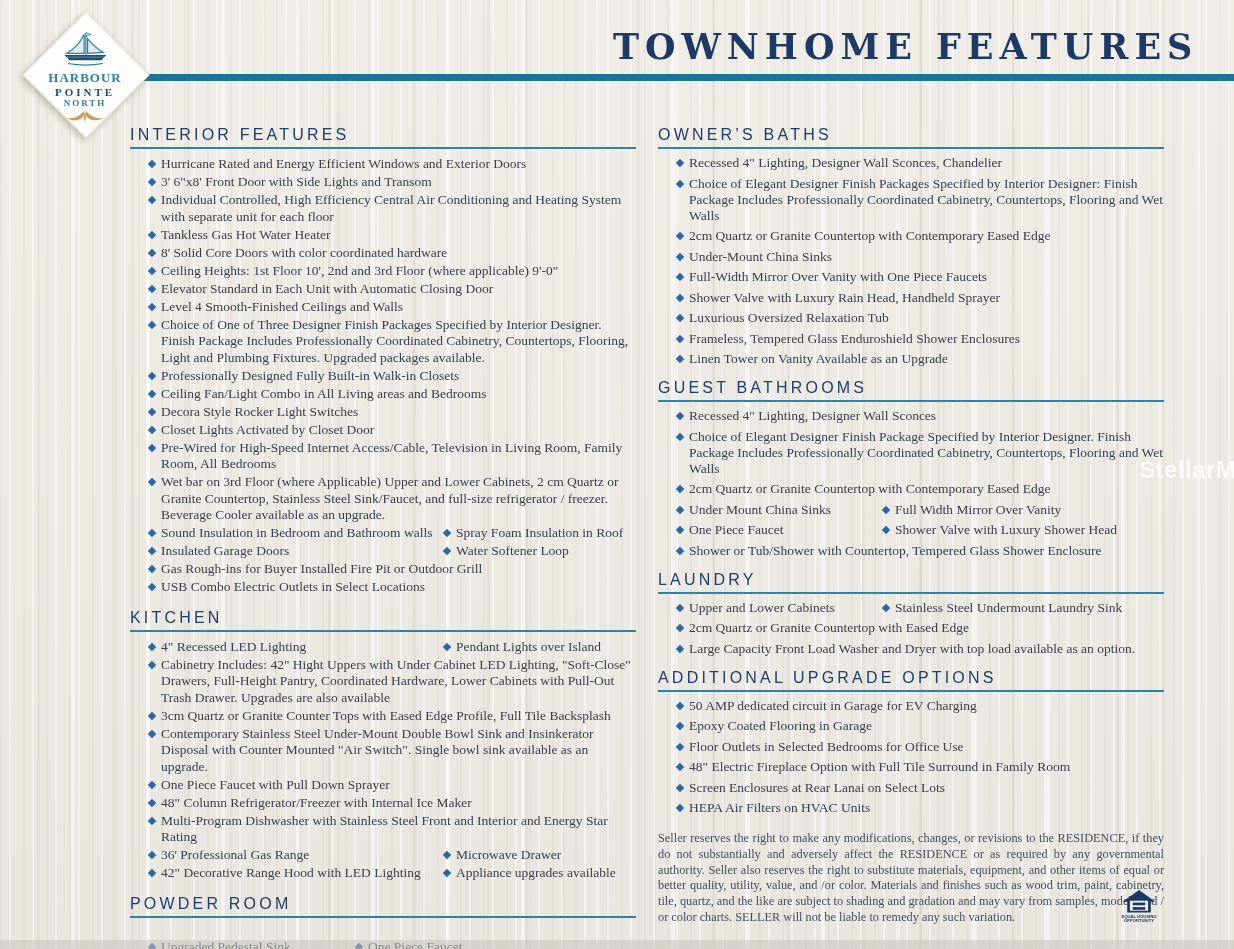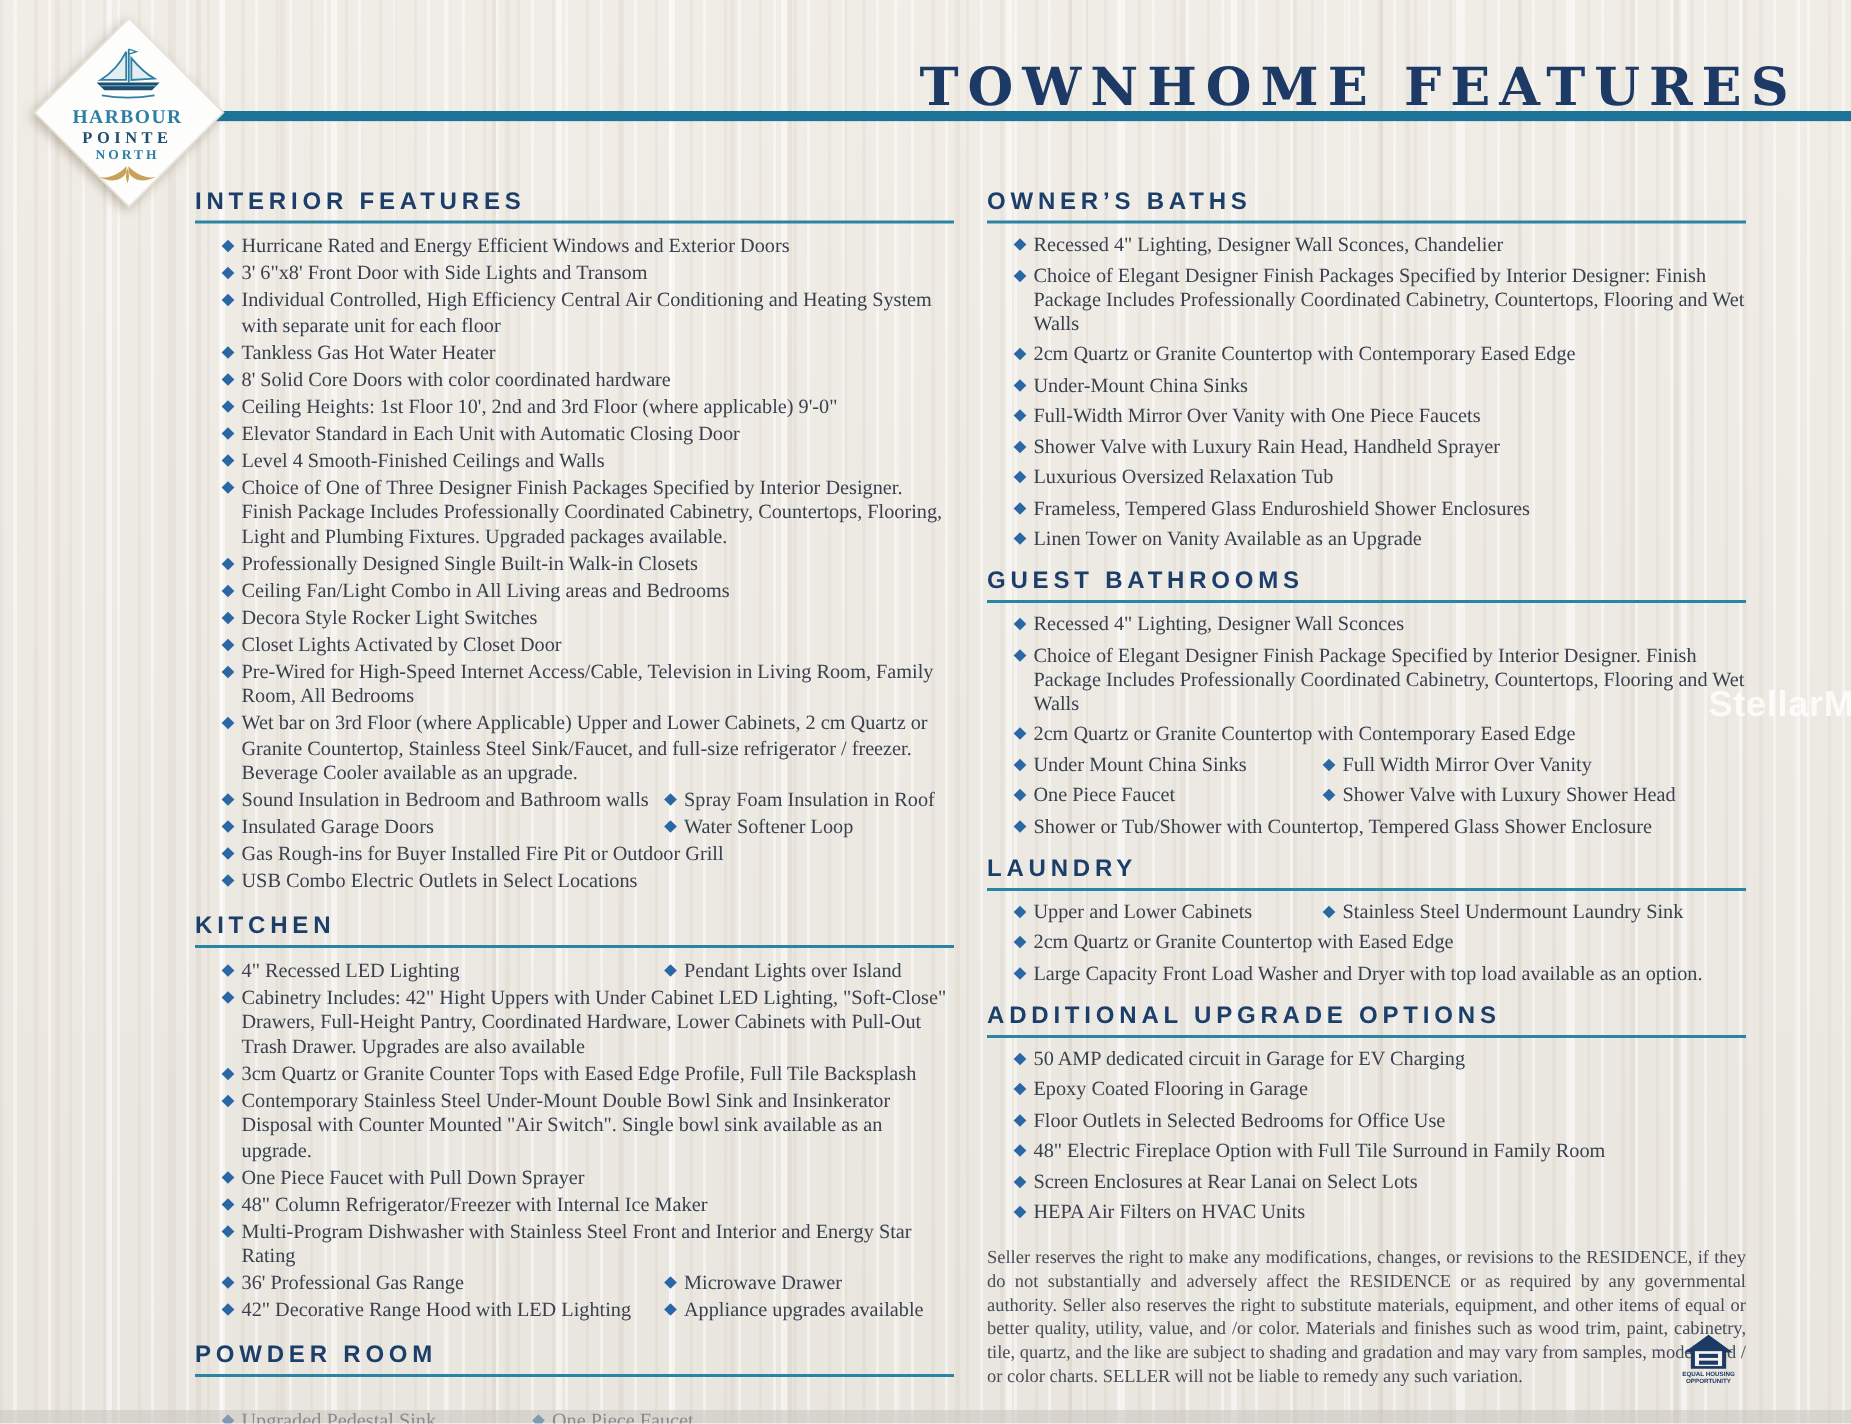--- a/index.html
+++ b/index.html
@@ -13,21 +13,21 @@
       repeating-linear-gradient(90deg, rgba(255,255,255,0.0) 0 131px, rgba(140,110,80,0.08) 131px 134px, rgba(255,255,255,0.0) 134px 197px),
       linear-gradient(#f0ede7, #e9e6df);
   }
   .bottom-strip{position:absolute;left:0;bottom:0;width:100%;height:9px;background:rgba(200,197,192,0.55);}
   
   .rule-top{
     position:absolute;left:48px;top:74px;right:0;height:7px;background:#1b7397;
     clip-path:polygon(0 50%, 14px 0, 100% 0, 100% 100%, 14px 100%);
   }
   .page-title{
-    position:absolute;left:613px;top:38px;margin:0;
+    position:absolute;left:613px;top:26px;margin:0;
     font-family:"DejaVu Serif", serif;font-weight:bold;
     font-size:35px;letter-spacing:6px;color:#1d3a66;white-space:nowrap;
   }
   
   .logo{position:absolute;left:25px;top:13px;width:120px;height:122px;z-index:5;}
   .logo .diamond{
     position:absolute;left:50%;top:50%;width:88px;height:88px;margin:-44px 0 0 -44px;
     background:#fdfdfb;border:1px solid #e4dfd4;transform:rotate(45deg);
     box-shadow:0 3px 7px rgba(110,95,70,0.4);
   }
@@ -38,21 +38,21 @@
   .logo .l3{display:block;margin-top:0px;font-family:"Liberation Serif",serif;font-size:9px;letter-spacing:2px;color:#2e7fa3;font-weight:bold;}
   .logo .flourish{display:block;margin:1px auto 0;}
   
   .col{position:absolute;top:126px;width:506px;}
   .col-left{left:130px;}
   .col-right{left:658px;}
   .sec + .sec{margin-top:13px;}
   .col-right .sec + .sec{margin-top:12px;}
   .sec-title{
     margin:0 0 7px 0;padding:0 0 3px 0;
-    font-family:"Liberation Sans", sans-serif;font-weight:bold;
+    font-family:"Liberation Sans", sans-serif;font-weight:normal;
     font-size:16px;letter-spacing:3.2px;color:#1c3e6b;
     border-bottom:2px solid #2b84a4;
   }
   .col-right .sec-title{margin-bottom:6px;}
   ul.items{list-style:none;margin:0;padding:0 0 0 19px;}
   .item{position:relative;padding-left:12px;color:#39404e;font-size:13.5px;line-height:16.5px;margin-bottom:1.5px;}
   .col-right .item{line-height:16px;margin-bottom:4.5px;}
   .blt{
     position:absolute;left:0;top:5px;width:6px;height:6px;background:#2b67a5;
     transform:rotate(45deg);
@@ -118,21 +118,21 @@
         <ul class="items">
           <li class="item"><span class="blt"></span><span>Hurricane Rated and Energy Efficient Windows and Exterior Doors</span></li>
           <li class="item"><span class="blt"></span><span>3' 6"x8' Front Door with Side Lights and Transom</span></li>
           <li class="item"><span class="blt"></span><span>Individual Controlled, High Efficiency Central Air Conditioning and Heating System with separate unit for each floor</span></li>
           <li class="item"><span class="blt"></span><span>Tankless Gas Hot Water Heater</span></li>
           <li class="item"><span class="blt"></span><span>8' Solid Core Doors with color coordinated hardware</span></li>
           <li class="item"><span class="blt"></span><span>Ceiling Heights: 1st Floor 10', 2nd and 3rd Floor (where applicable) 9'-0"</span></li>
           <li class="item"><span class="blt"></span><span>Elevator Standard in Each Unit with Automatic Closing Door</span></li>
           <li class="item"><span class="blt"></span><span>Level 4 Smooth-Finished Ceilings and Walls</span></li>
           <li class="item"><span class="blt"></span><span>Choice of One of Three Designer Finish Packages Specified by Interior Designer. Finish Package Includes Professionally Coordinated Cabinetry, Countertops, Flooring, Light and Plumbing Fixtures. Upgraded packages available.</span></li>
-          <li class="item"><span class="blt"></span><span>Professionally Designed Single Built-in Walk-in Closets</span></li>
+          <li class="item"><span class="blt"></span><span>Professionally Designed Fully Built-in Walk-in Closets</span></li>
           <li class="item"><span class="blt"></span><span>Ceiling Fan/Light Combo in All Living areas and Bedrooms</span></li>
           <li class="item"><span class="blt"></span><span>Decora Style Rocker Light Switches</span></li>
           <li class="item"><span class="blt"></span><span>Closet Lights Activated by Closet Door</span></li>
           <li class="item"><span class="blt"></span><span>Pre-Wired for High-Speed Internet Access/Cable, Television in Living Room, Family Room, All Bedrooms</span></li>
           <li class="item"><span class="blt"></span><span>Wet bar on 3rd Floor (where Applicable) Upper and Lower Cabinets, 2 cm Quartz or Granite Countertop, Stainless Steel Sink/Faucet, and full-size refrigerator / freezer. Beverage Cooler available as an upgrade.</span></li>
           <li class="item pair">
             <span class="cell"><span class="blt"></span><span>Sound Insulation in Bedroom and Bathroom walls</span></span>
             <span class="cell"><span class="blt"></span><span>Spray Foam Insulation in Roof</span></span>
           </li>
           <li class="item pair">

